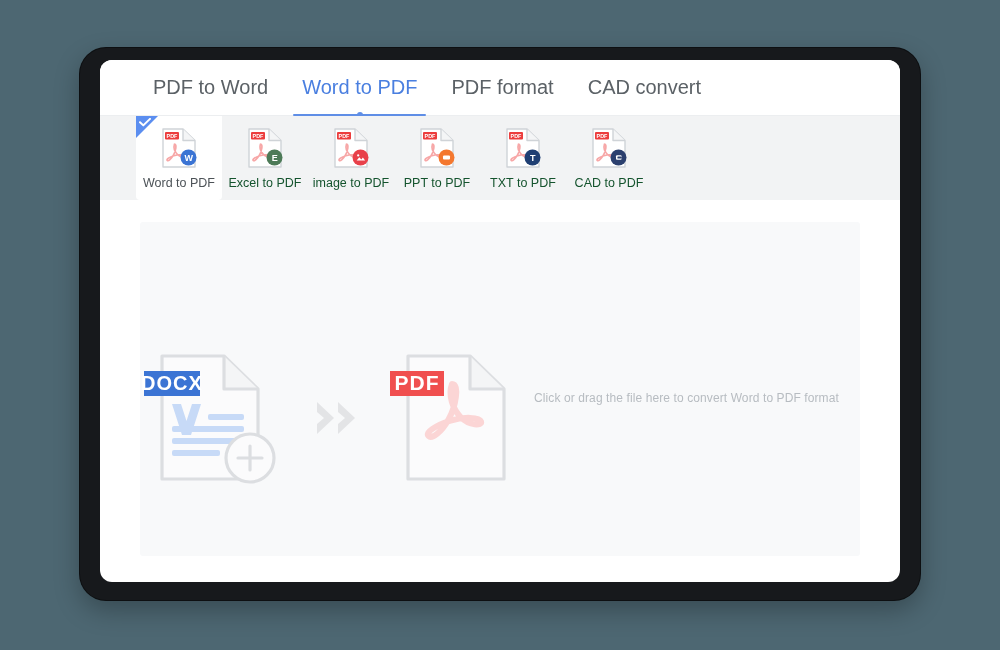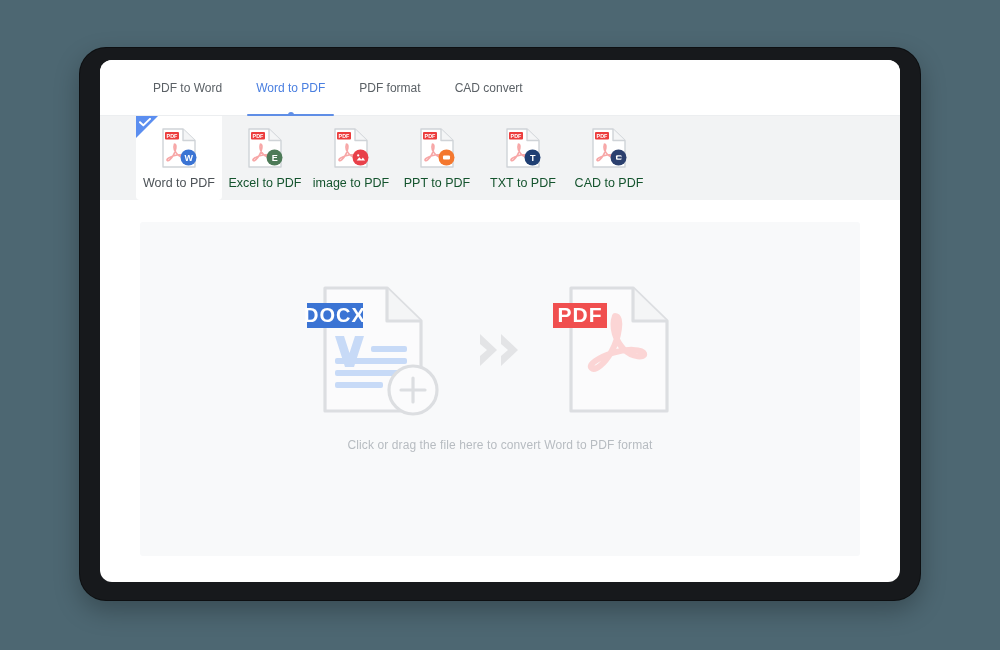--- a/index.html
+++ b/index.html
@@ -34,21 +34,21 @@
   }
 
   
   .tabbar{
     position:relative;height:56px;display:flex;align-items:center;
     padding-left:36px;box-sizing:border-box;gap:0;
     border-bottom:1px solid #eceef0;background:#fff;
   }
   .tab{
     position:relative;height:56px;display:flex;align-items:center;
-    padding:0 17px;font-size:12px;color:#5b6166;cursor:pointer;
+    padding:0 17px;font-size:20px;color:#5b6166;cursor:pointer;
     white-space:nowrap;
   }
   .tab.active{color:#4a7fe0;}
   .tab.active .tabline{
     position:absolute;left:8px;right:8px;bottom:0;height:2px;
     background:#5f8ee6;border-radius:2px;
   }
   .tab.active .tabline::after{
     content:"";position:absolute;left:50%;top:-2px;margin-left:-3px;
     width:6px;height:6px;border-radius:50%;background:#5f8ee6;
@@ -75,21 +75,21 @@
   .ilabel{
     margin-top:6px;font-size:12.5px;color:#14532d;white-space:nowrap;
   }
   .itile.sel .ilabel{color:#4c5257;}
   .icon-wrap{width:42px;height:44px;}
 
   
   .dropzone{
     position:absolute;left:40px;top:162px;width:720px;height:334px;
     background:#f8f9fa;border-radius:3px;cursor:pointer;
-    display:flex;flex-direction:column;align-items:center;justify-content:flex-start;
+    display:flex;flex-direction:row;align-items:center;justify-content:flex-start;
   }
   .illus{margin-top:58px;display:flex;align-items:center;gap:26px;}
   .chev{display:block;}
   .hint{
     margin-top:18px;font-size:12px;color:#b7bcc1;letter-spacing:.1px;
   }
 </style>
 </head>
 <body>
 

